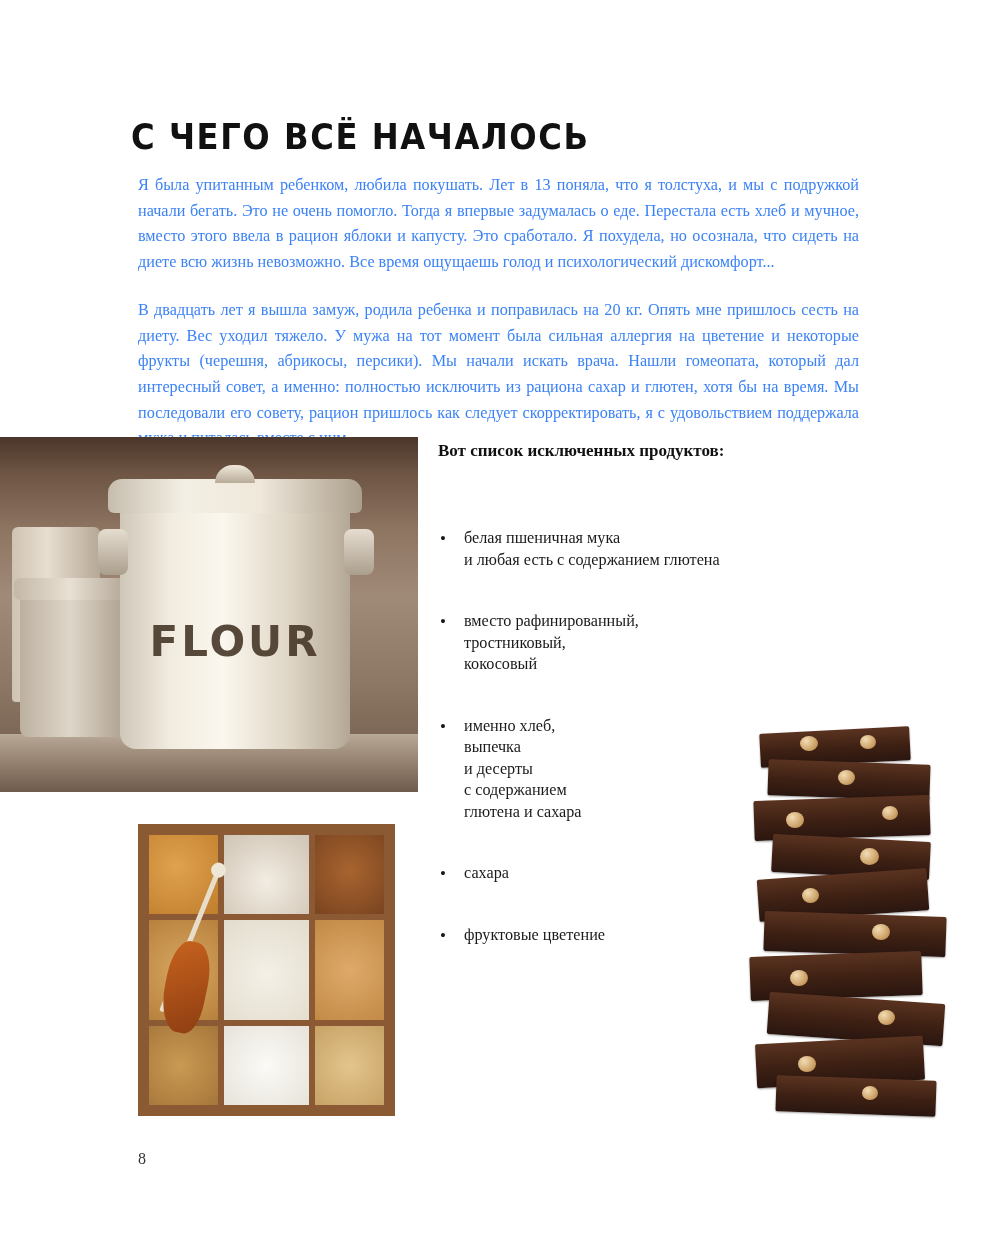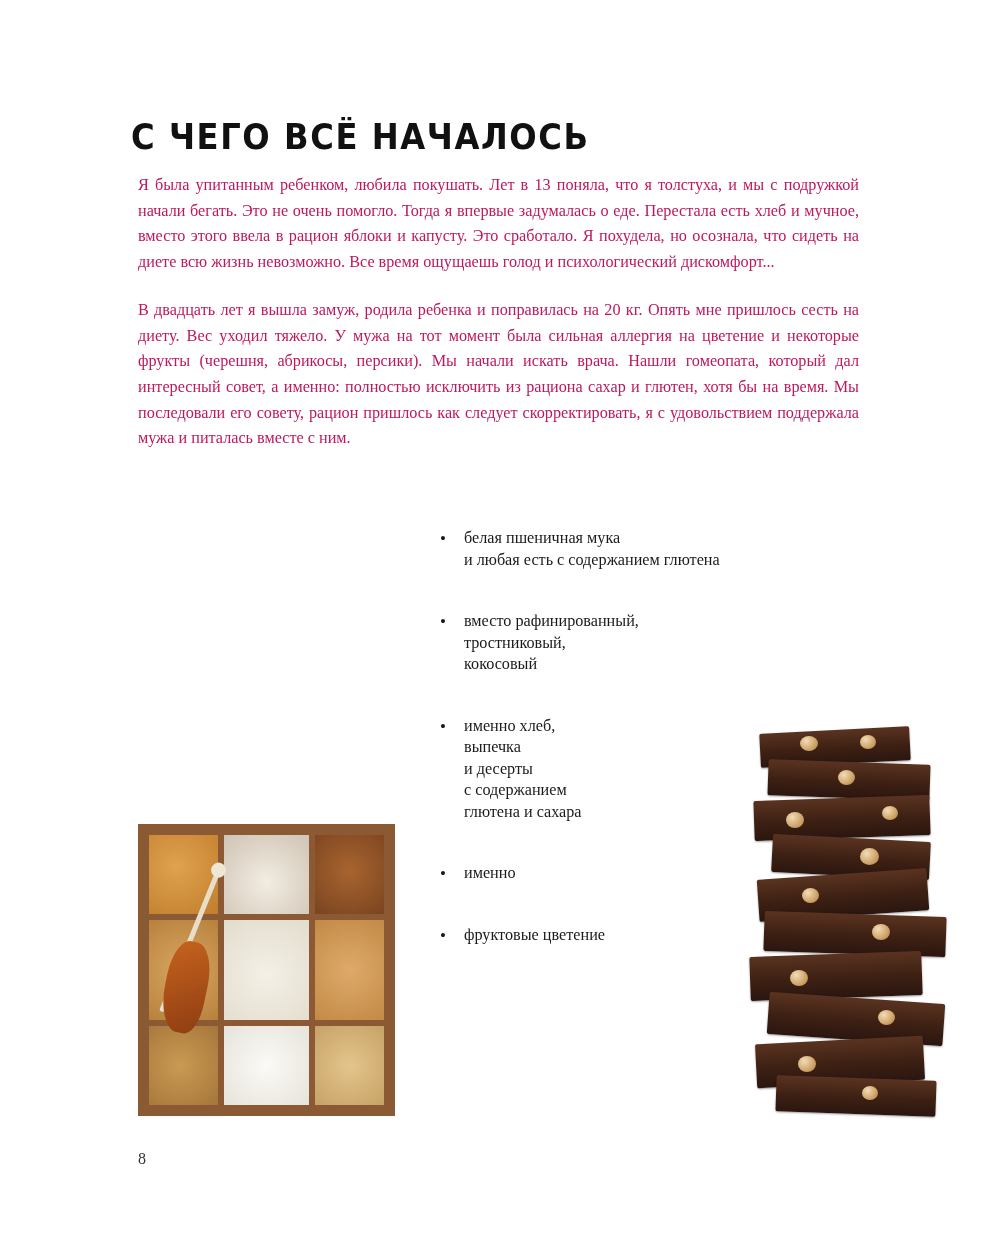--- a/index.html
+++ b/index.html
@@ -34,21 +34,21 @@
 
   
   .body-text {
     position: absolute;
     left: 138px;
     width: 721px;
     font-family: "Liberation Serif", serif;
     font-size: 16.2px;
     line-height: 25.6px;
     text-align: justify;
-    color: #be185d;
+    color: #3b82f6;
     hyphens: manual;
   }
   #para1 { top: 157px; }
   #para2 { top: 282px; }
 
   
   .list-heading {
     position: absolute;
     left: 438px;
     top: 441px;
@@ -237,20 +237,21 @@
 </head>
 <body>
 
 <div class="page">
 
   <h1 class="chapter-title">С ЧЕГО ВСЁ НАЧАЛОСЬ</h1>
 
   <p class="body-text" id="para1">Я была упитанным ребенком, любила покушать. Лет в 13 поняла, что я толстуха, и мы с подружкой начали бегать. Это не очень помогло. Тогда я впервые задумалась о еде. Перестала есть хлеб и мучное, вместо этого ввела в рацион яблоки и капусту. Это сработало. Я похудела, но осознала, что сидеть на диете всю жизнь невозможно. Все время ощущаешь голод и психологический дискомфорт...</p>
   <p class="body-text" id="para2">В двадцать лет я вышла замуж, родила ребенка и поправилась на 20 кг. Опять мне пришлось сесть на диету. Вес уходил тяжело. У мужа на тот момент была сильная аллергия на цветение и некоторые фрукты (черешня, абрикосы, персики). Мы начали искать врача. Нашли гомеопата, который дал интересный совет, а именно: полностью исключить из рациона сахар и глютен, хотя бы на время. Мы последовали его совету, рацион пришлось как следует скорректировать, я с удовольствием поддержала мужа и питалась вместе с ним.</p>
 
+  <div class="list-heading">Вот список исключенных продуктов:</div>
 
   <ul class="excl-list">
     <li>
       <span class="bullet">•</span>
       <span class="lines">белая пшеничная мука
 и любая есть с содержанием глютена</span>
     </li>
     <li>
       <span class="bullet">•</span>
       <span class="lines">вместо рафинированный,
@@ -260,28 +261,40 @@
     <li>
       <span class="bullet">•</span>
       <span class="lines">именно хлеб,
 выпечка
 и десерты
 с содержанием
 глютена и сахара</span>
     </li>
     <li>
       <span class="bullet">•</span>
-      <span class="lines">именно</span>
+      <span class="lines">сахара</span>
     </li>
     <li>
       <span class="bullet">•</span>
       <span class="lines">фруктовые цветение</span>
     </li>
   </ul>
 
+  <div class="img" id="photo-flour">
+    <div class="wall"></div>
+    <div class="shelf"></div>
+    <div class="jar-left"></div>
+    <div class="jar-left2"></div>
+    <div class="pot"></div>
+    <div class="handle-l"></div>
+    <div class="handle-r"></div>
+    <div class="pot-lid"></div>
+    <div class="pot-knob"></div>
+    <div class="flour-word">FLOUR</div>
+  </div>
 
   <div class="img" id="photo-sugar">
     <div class="grid">
       <div class="cell c1"></div>
       <div class="cell c2"></div>
       <div class="cell c3"></div>
       <div class="cell c4"></div>
       <div class="cell c5"></div>
       <div class="cell c6"></div>
       <div class="cell c7"></div>

